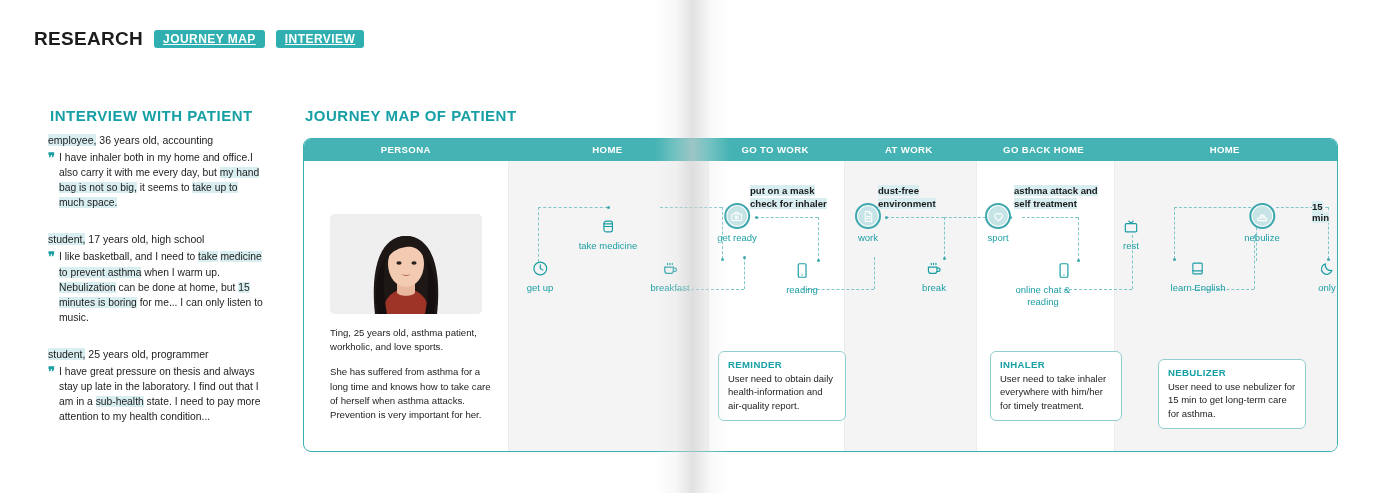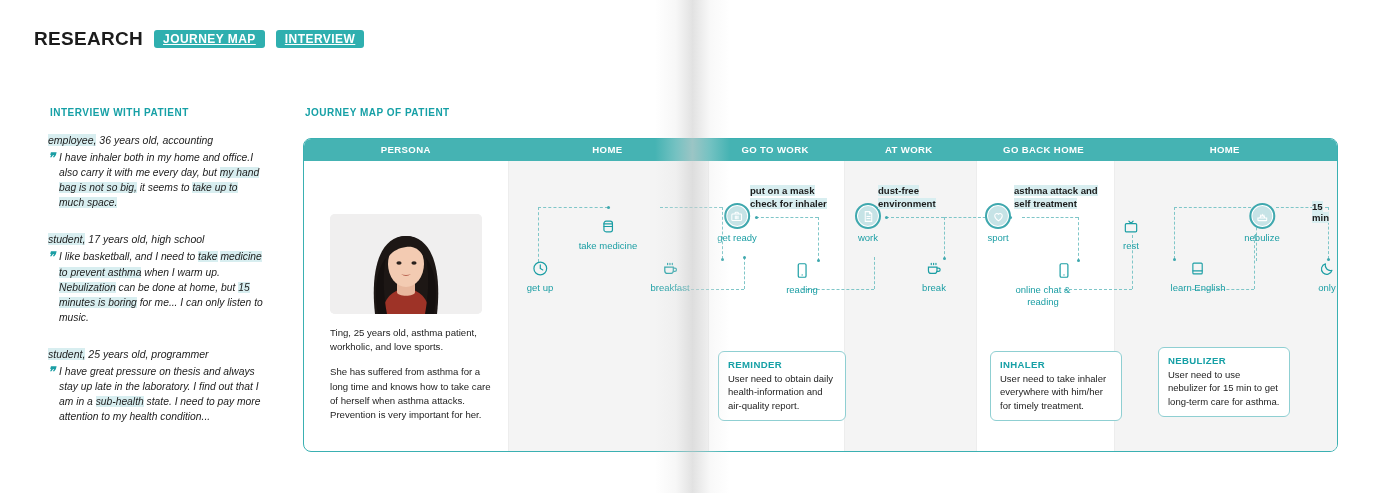--- a/index.html
+++ b/index.html
@@ -24,29 +24,29 @@
   
   .page-head { position:absolute; left:34px; top:28px; display:flex; align-items:center; gap:11px; }
   .research-title { font-size:19px; font-weight:bold; letter-spacing:.3px; color:#1c1c1c; }
   .pill {
     background:#2FAFAF; color:#fff; font-size:12px; font-weight:bold;
     letter-spacing:.45px; padding:2.5px 9px 3px; border-radius:3px;
     white-space:nowrap; line-height:1;text-decoration:underline;
   }
   
   .sec-title {
-    position:absolute; color:#16A0A6; font-size:10px; font-weight:bold;
+    position:absolute; color:#16A0A6; font-size:15px; font-weight:bold;
     letter-spacing:.5px;
   }
   #interview-title { left:50px; top:107px; }
   #journey-title   { left:305px; top:107px; }
 
   
   .interview { position:absolute; left:48px; top:133px; width:215px; }
-  .qblock { margin-bottom:22px;font-style:italic; }
+  .qblock { margin-bottom:22px; }
   .q-meta {
     font-size:10.5px; color:#1c1c1c; line-height:1.35; margin-bottom:3px;
   }
   .q-meta .hl { background:#D8EEF0; }
   .q-body { display:flex; gap:4px; }
   .q-mark { color:#1b9ea4; font-size:13px; font-weight:bold; line-height:1; margin-top:1px; }
   .q-text { font-size:10.3px; line-height:1.46; color:#1c1c1c; }
   .q-text .hl { background:#D8EEF0; }
 
   
@@ -429,20 +429,20 @@
   <div class="card" style="left:414px; top:212px; width:128px;">
     <div class="ct">REMINDER</div>
     <div class="cb">User need to obtain daily health-information and air-quality report.</div>
   </div>
 
   <div class="card" style="left:686px; top:212px; width:132px;">
     <div class="ct">INHALER</div>
     <div class="cb">User need to take inhaler everywhere with him/her for timely treatment.</div>
   </div>
 
-  <div class="card" style="left:854px; top:208px; width:132px;">
+  <div class="card" style="left:854px; top:220px; width:148px;">
     <div class="ct">NEBULIZER</div>
     <div class="cb">User need to use nebulizer for 15 min to get long-term care for asthma.</div>
   </div>
 
 </div>
 
 <div class="spine"></div>
 
 </body></html>

